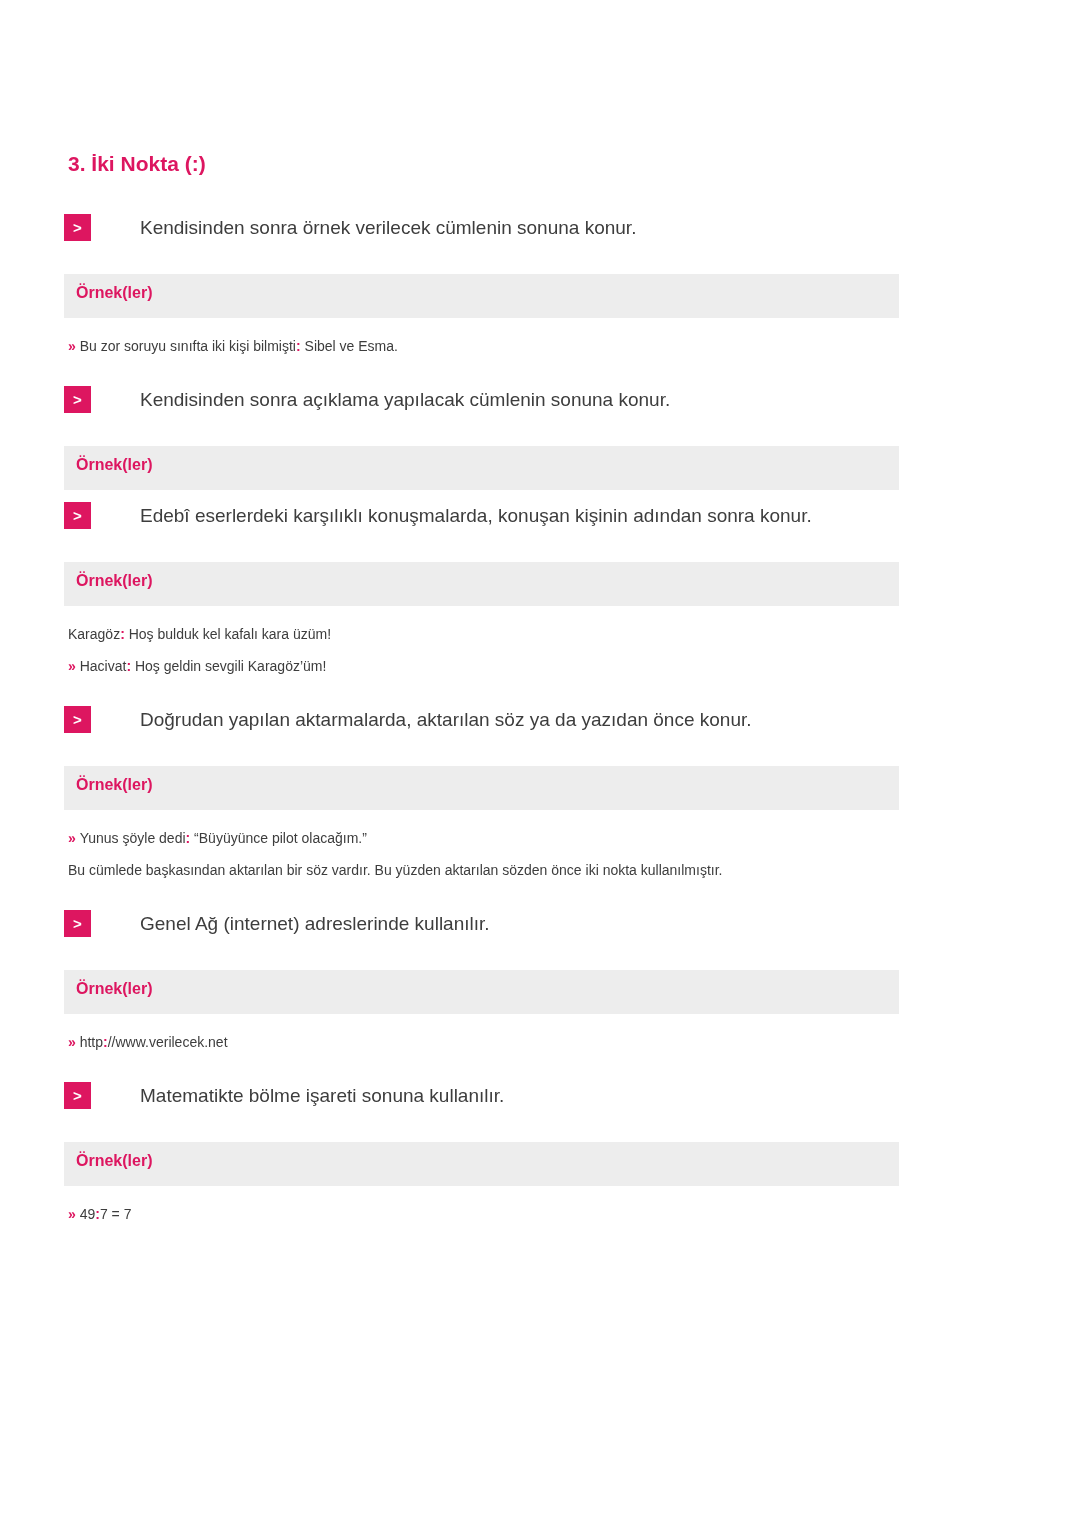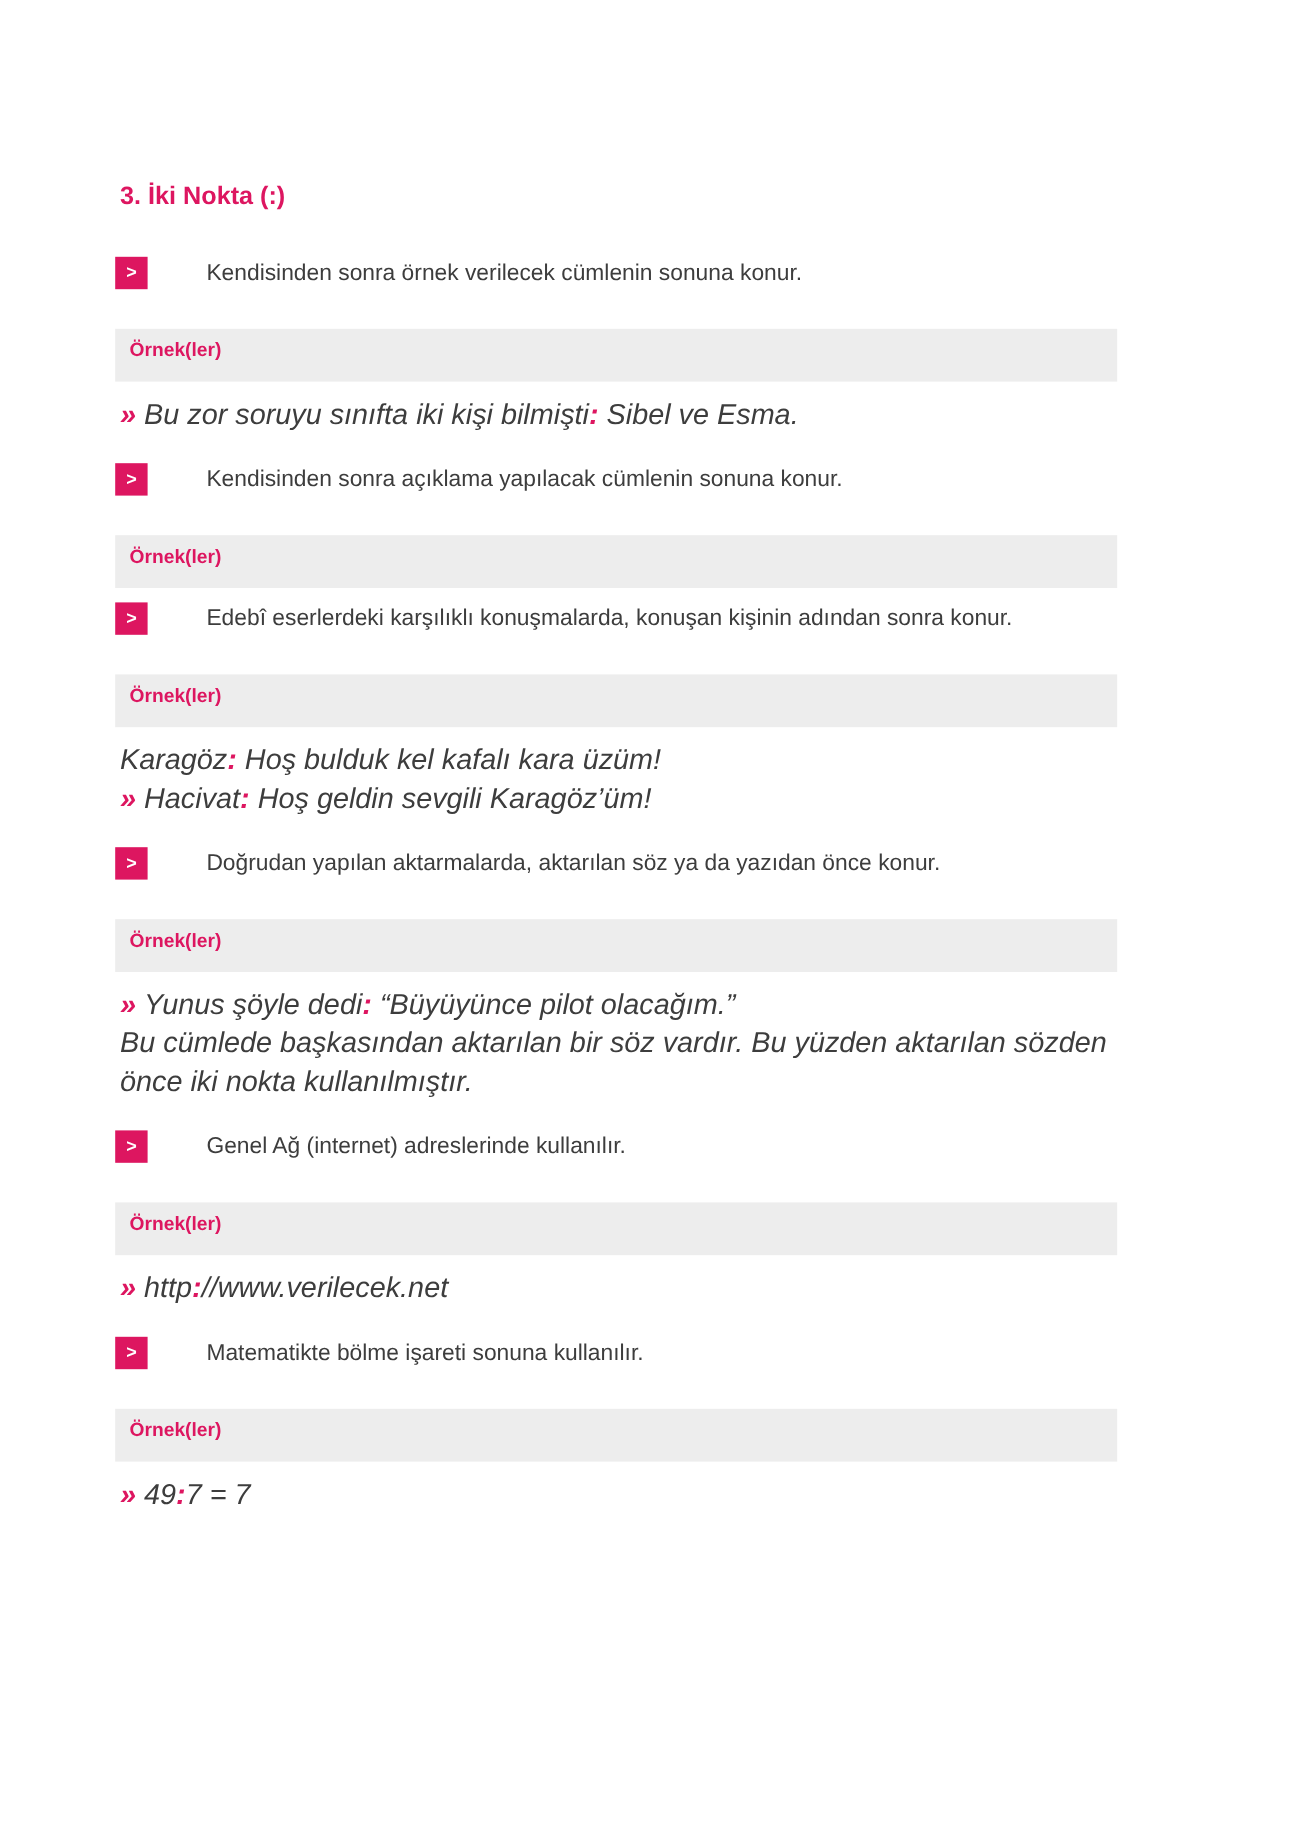--- a/index.html
+++ b/index.html
@@ -12,21 +12,21 @@
   html,body{margin:0;padding:0;}
   body{
     width:1080px;
     height:1527px;
     background:var(--page-bg);
     font-family:"Liberation Sans","DejaVu Sans",sans-serif;
     color:var(--text);
     overflow:hidden;
   }
   .page{
-    padding:150px 125px 0 96px;
+    padding:150px 125px 0 64px;
   }
   .content{
     width:835px;
   }
   .heading{
     font-size:21px;
     font-weight:bold;
     color:var(--accent);
     line-height:28px;
     margin:0 0 36px 4px;
@@ -65,23 +65,22 @@
     color:var(--accent);
     font-weight:bold;
     font-size:16px;
     line-height:26px;
   }
   .example-group{
     margin:0 0 24px 4px;
   }
   .example-line{
     margin:0;
-    font-size:24px;
+    font-size:14px;
     line-height:32px;
-    font-style:italic;
   }
   .seg-accent{
     color:var(--accent);
     font-weight:bold;
   }
 </style>
 </head>
 <body>
 
 <div class="page">

